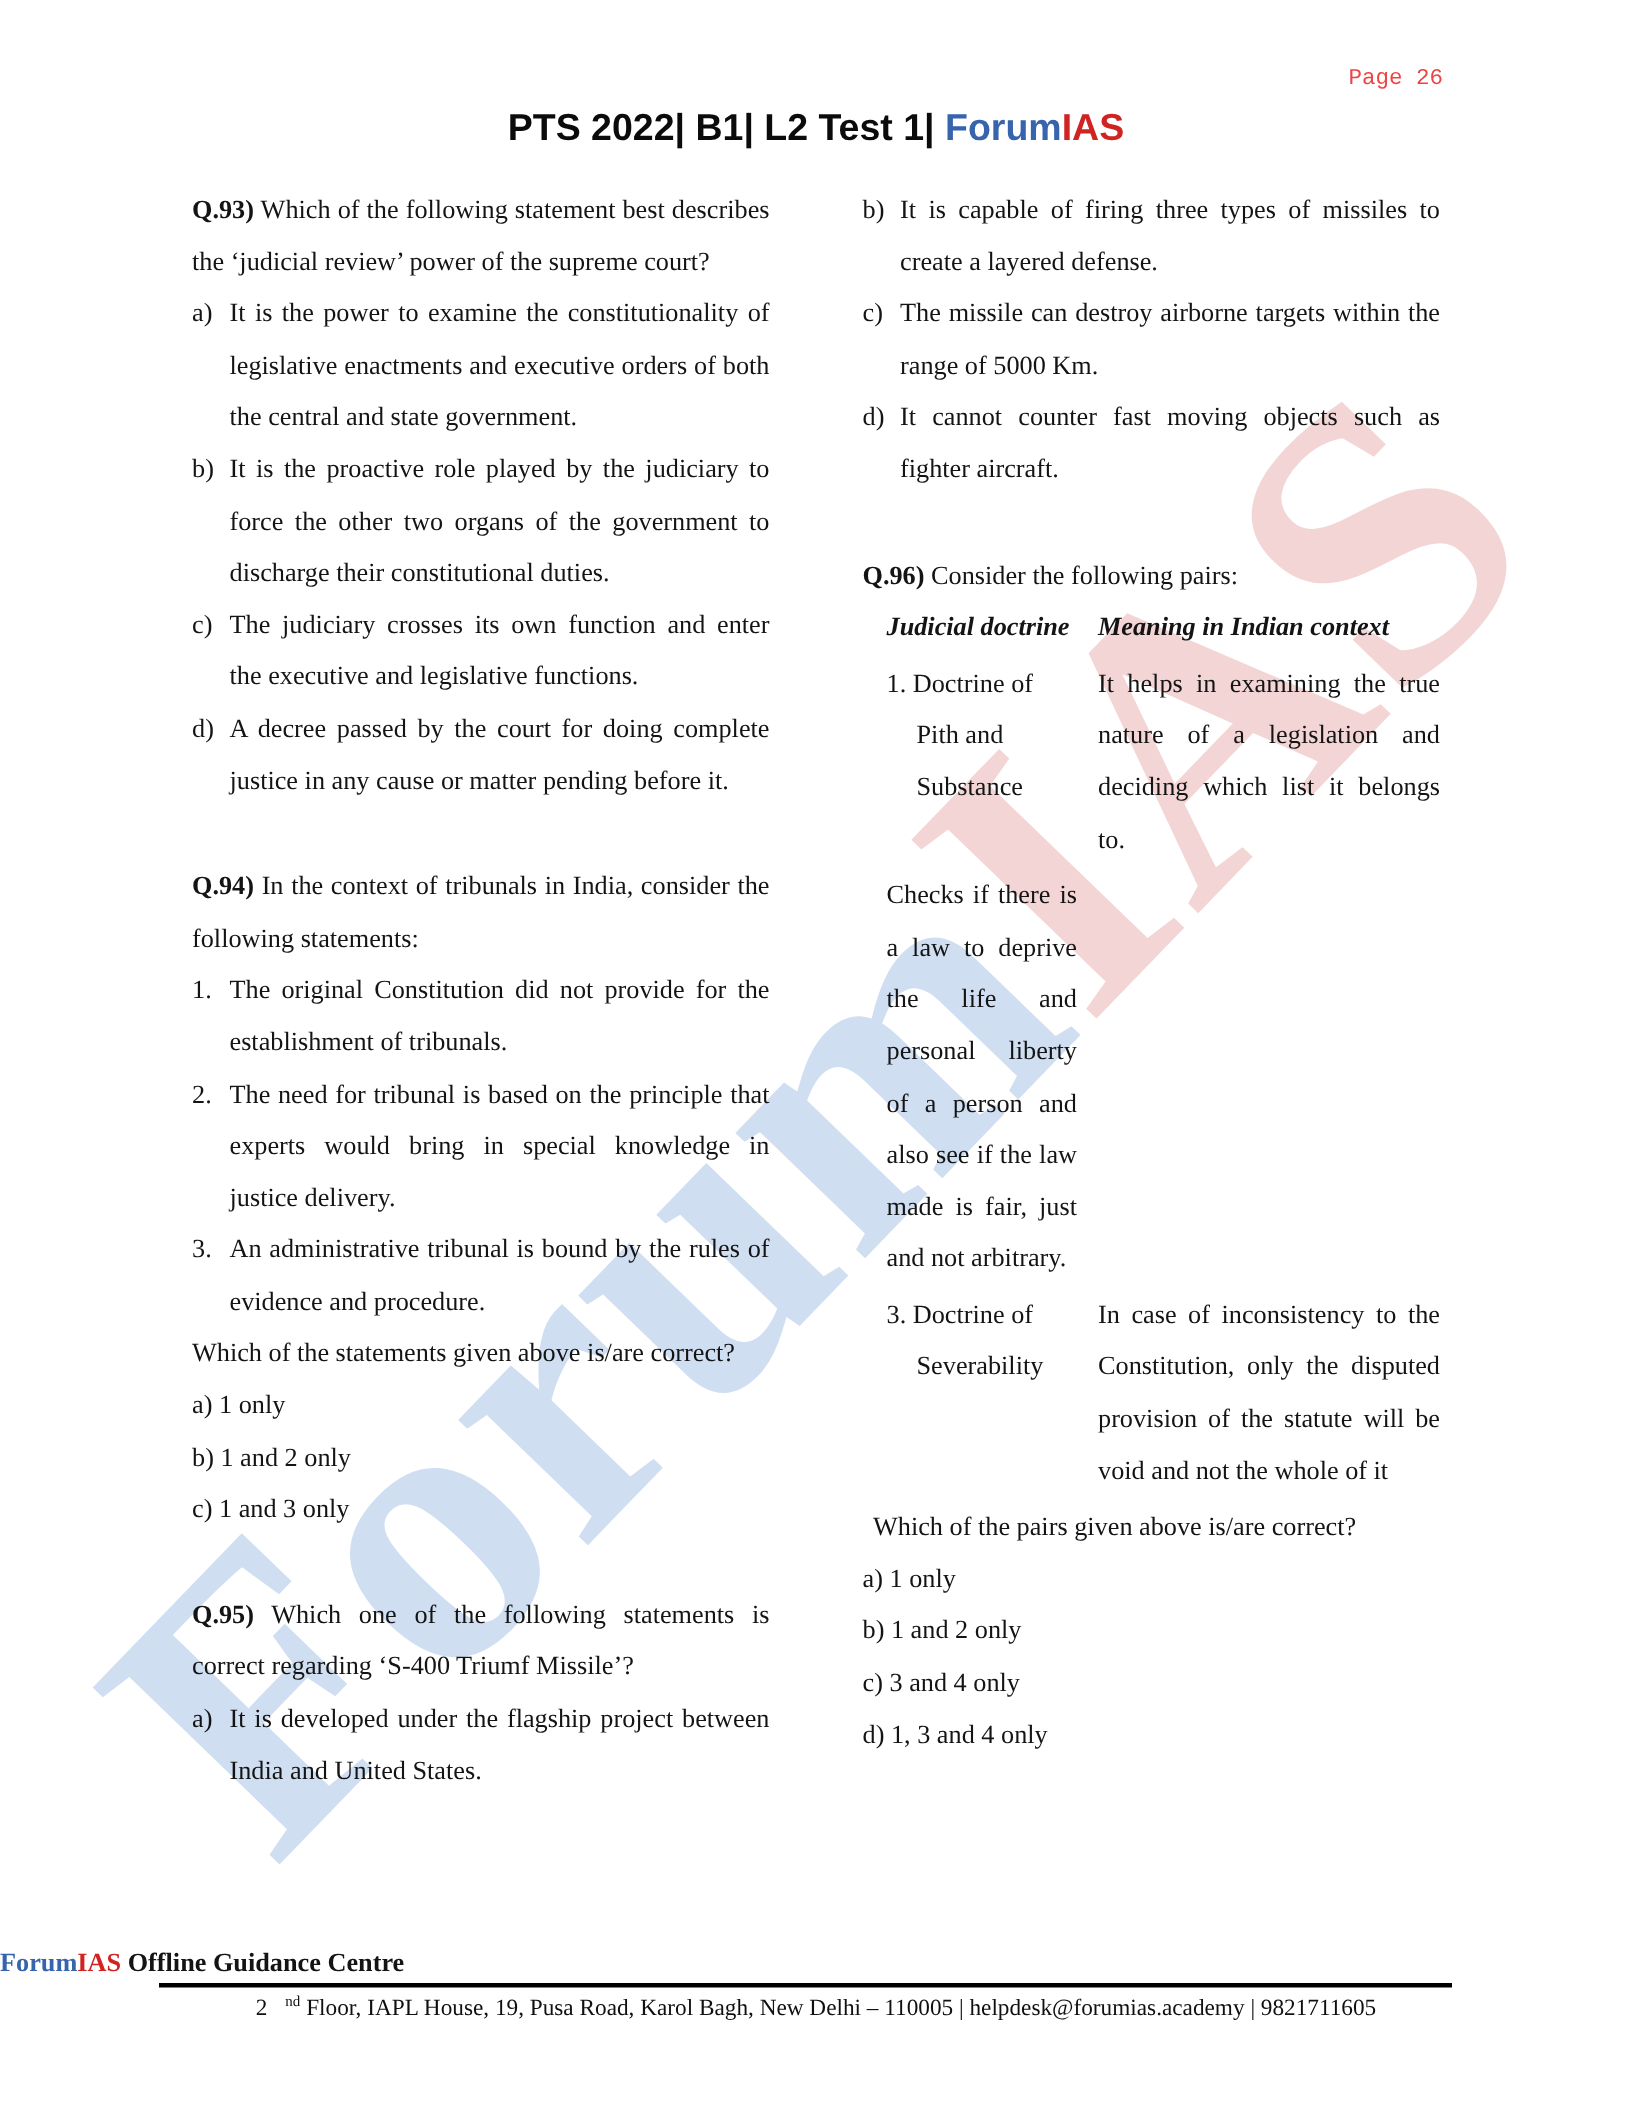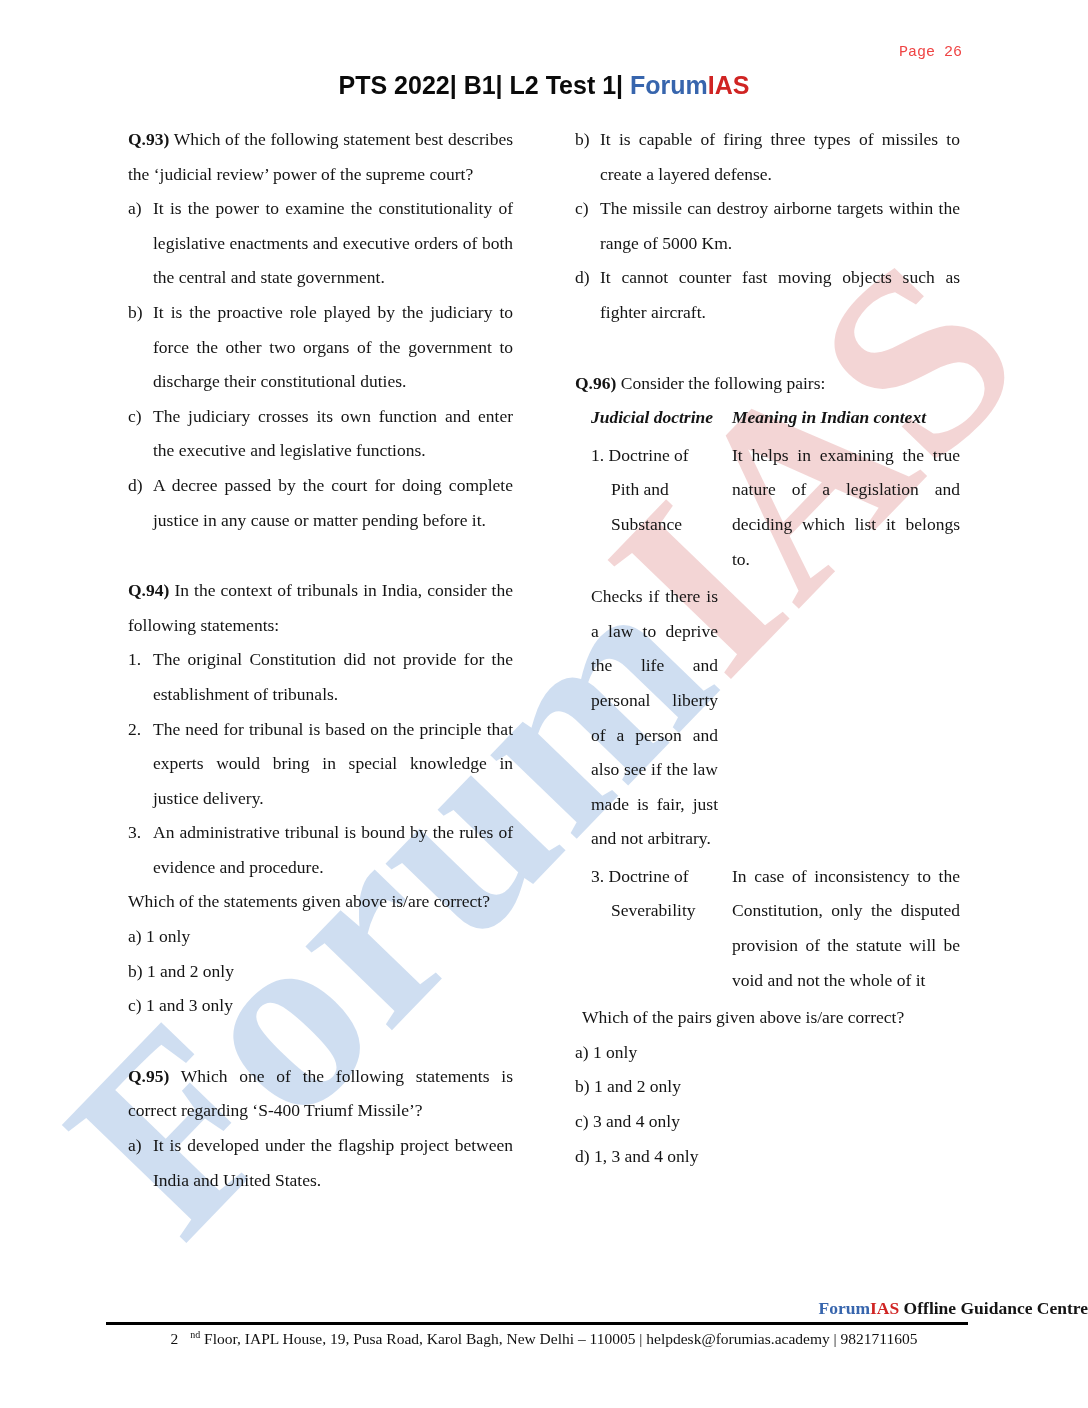--- a/index.html
+++ b/index.html
@@ -83,21 +83,21 @@
     margin-bottom:3px;
   }
   .pair-head .cell { font-weight:bold; font-style:italic; }
   .doc-cell { padding-left:20px; text-indent:-20px; }
   .meaning-cell { text-align:justify; }
   .q96-closing { padding-left:7px; }
 
   
   .footer-centre {
     position:absolute; top:1295px; left:0; right:0;
-    text-align:right;
+    text-align:left;
     font-weight:bold;
     font-size:17.5px; line-height:26px;
     z-index:2;
   }
   .footer-rule {
     position:absolute; top:1322px; left:106px; width:862px;
     border-top:3px solid #000000;
     z-index:2;
   }
   .footer-address {

